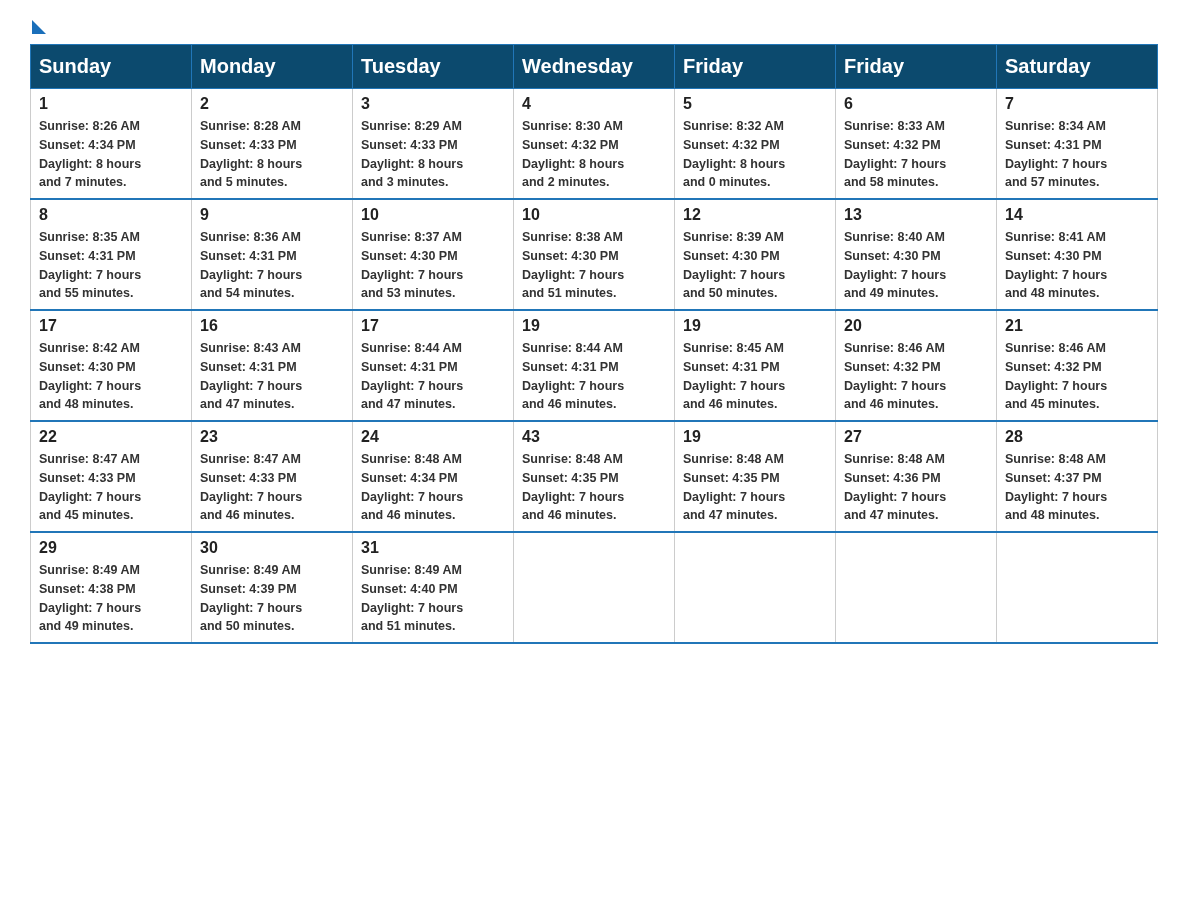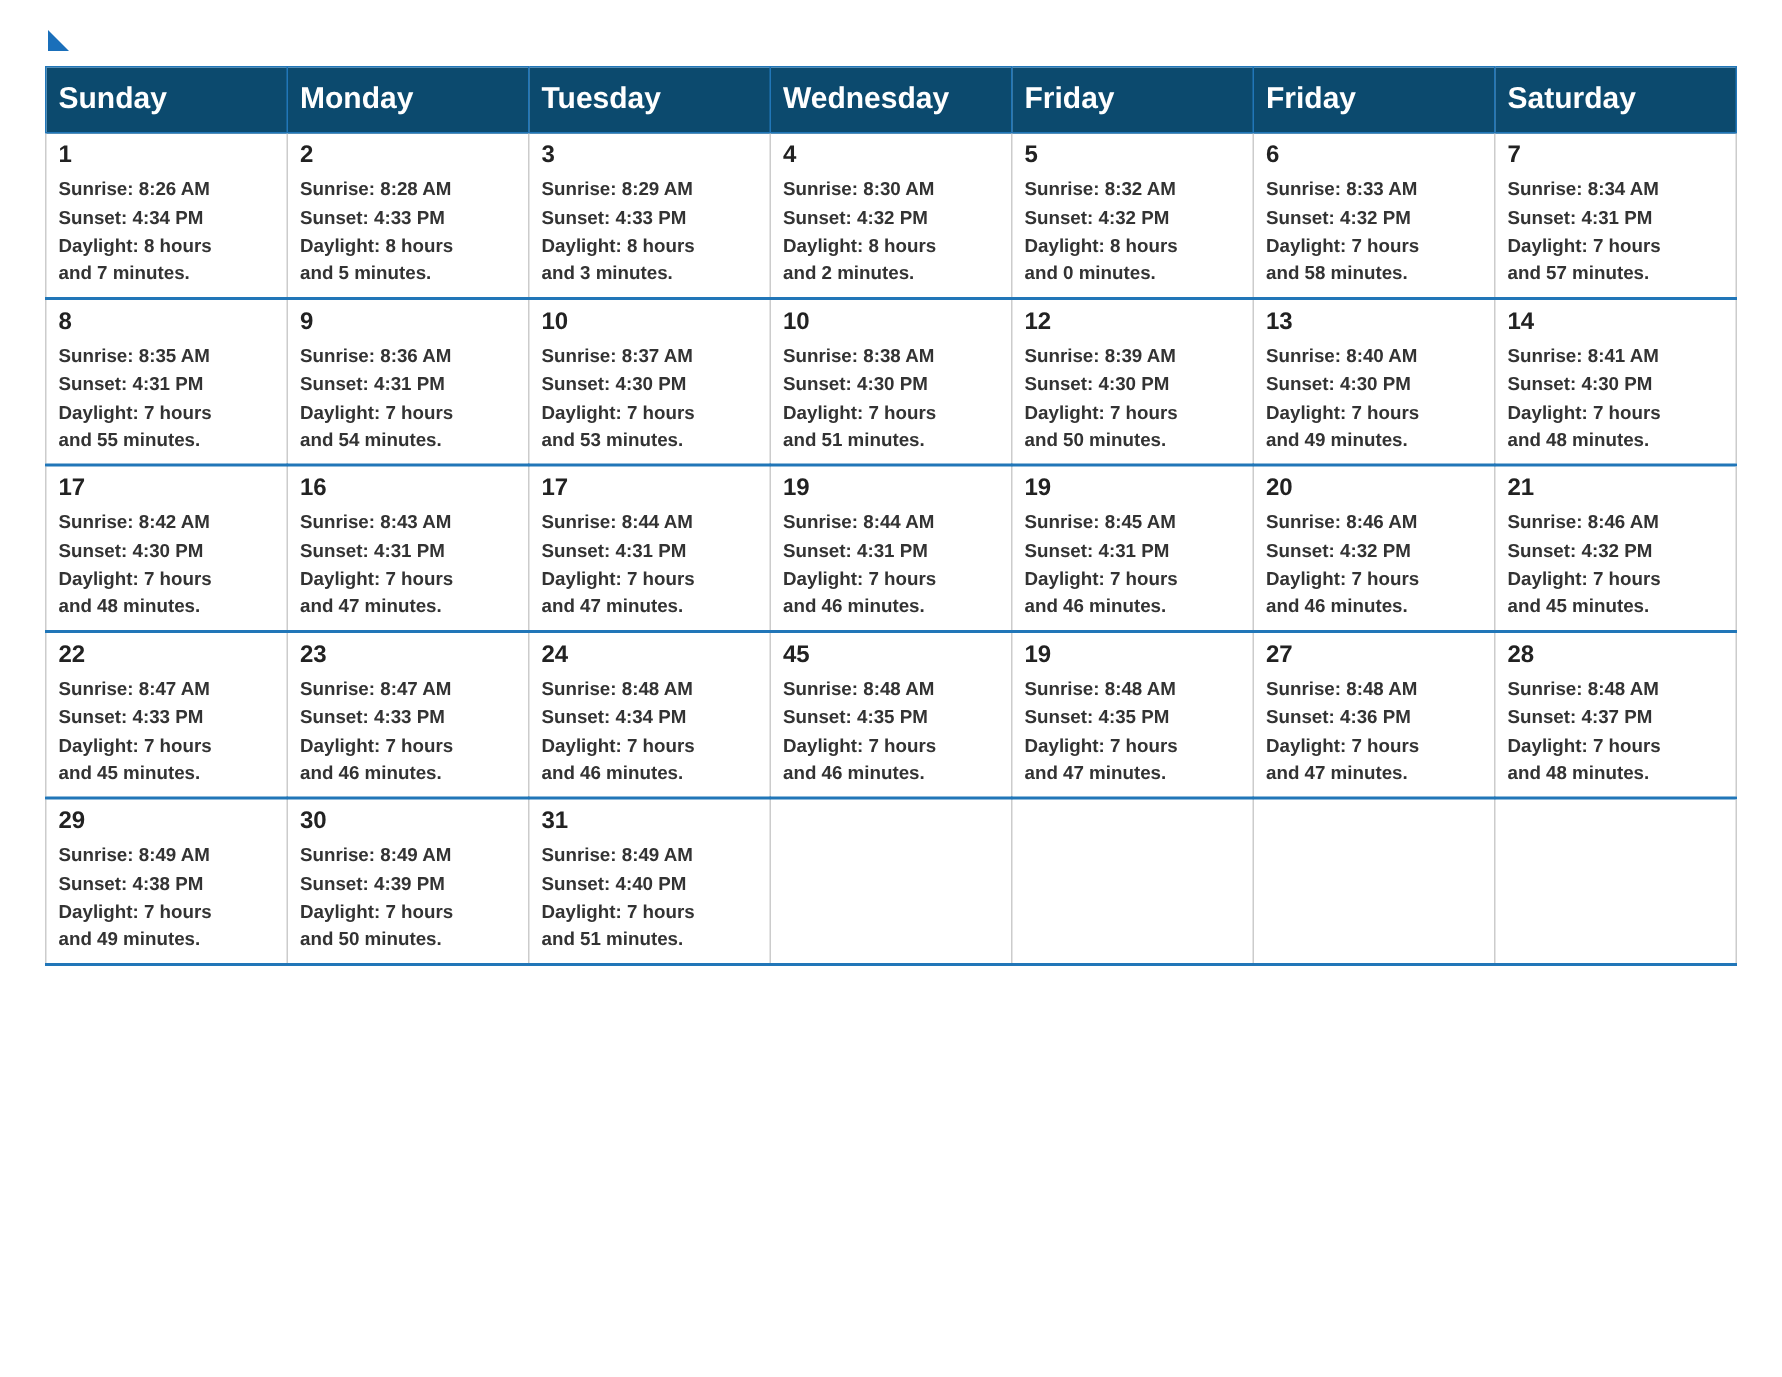--- a/index.html
+++ b/index.html
@@ -228,21 +228,21 @@
       </td>
         <td>
         <span class="day-number">23</span>
         <div class="day-info">Sunrise: 8:47 AM<br>Sunset: 4:33 PM<br>Daylight: 7 hours<br>and 46 minutes.</div>
       </td>
         <td>
         <span class="day-number">24</span>
         <div class="day-info">Sunrise: 8:48 AM<br>Sunset: 4:34 PM<br>Daylight: 7 hours<br>and 46 minutes.</div>
       </td>
         <td>
-        <span class="day-number">45</span>
+        <span class="day-number">43</span>
         <div class="day-info">Sunrise: 8:48 AM<br>Sunset: 4:35 PM<br>Daylight: 7 hours<br>and 46 minutes.</div>
       </td>
         <td>
         <span class="day-number">19</span>
         <div class="day-info">Sunrise: 8:48 AM<br>Sunset: 4:35 PM<br>Daylight: 7 hours<br>and 47 minutes.</div>
       </td>
         <td>
         <span class="day-number">27</span>
         <div class="day-info">Sunrise: 8:48 AM<br>Sunset: 4:36 PM<br>Daylight: 7 hours<br>and 47 minutes.</div>
       </td>

